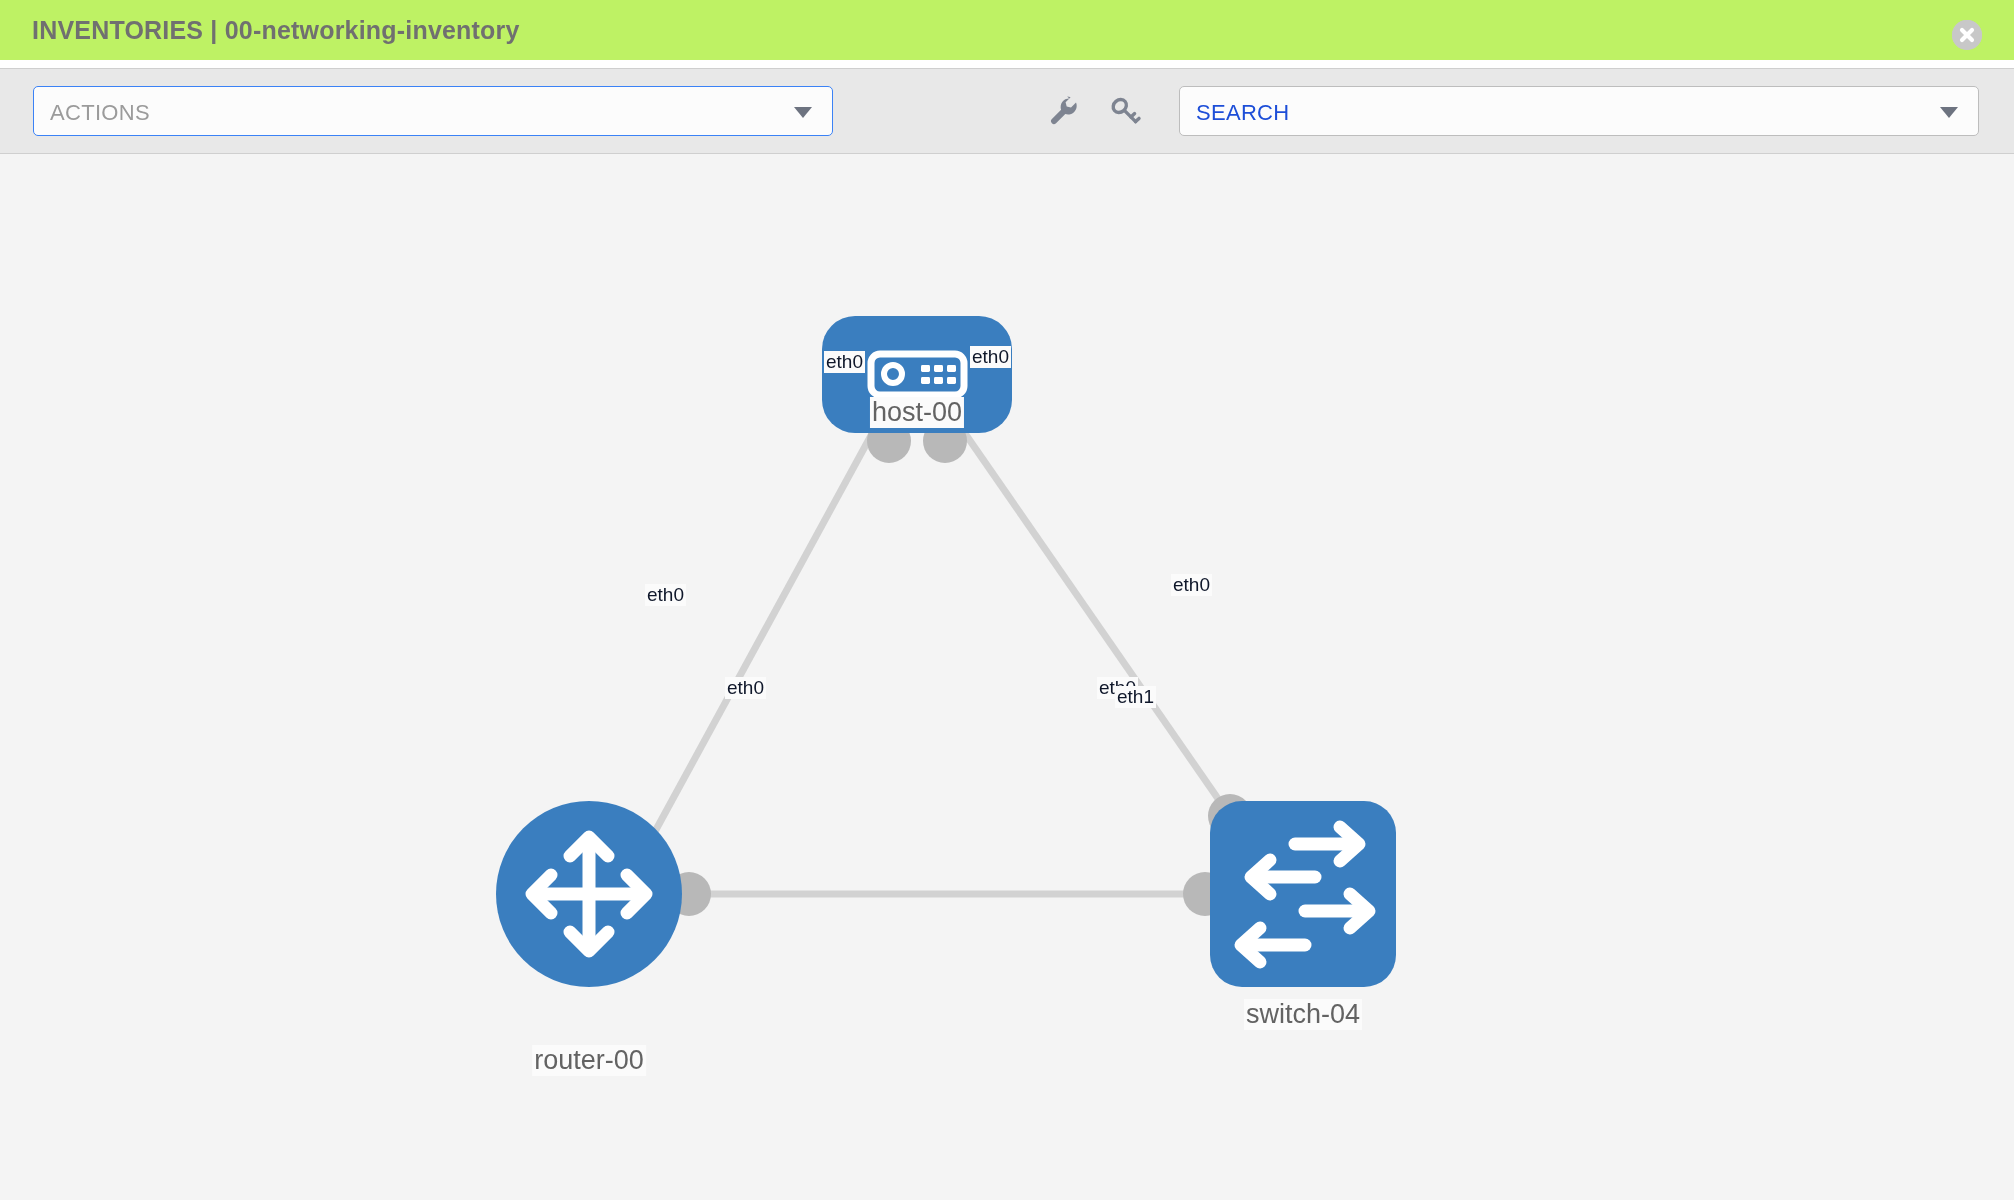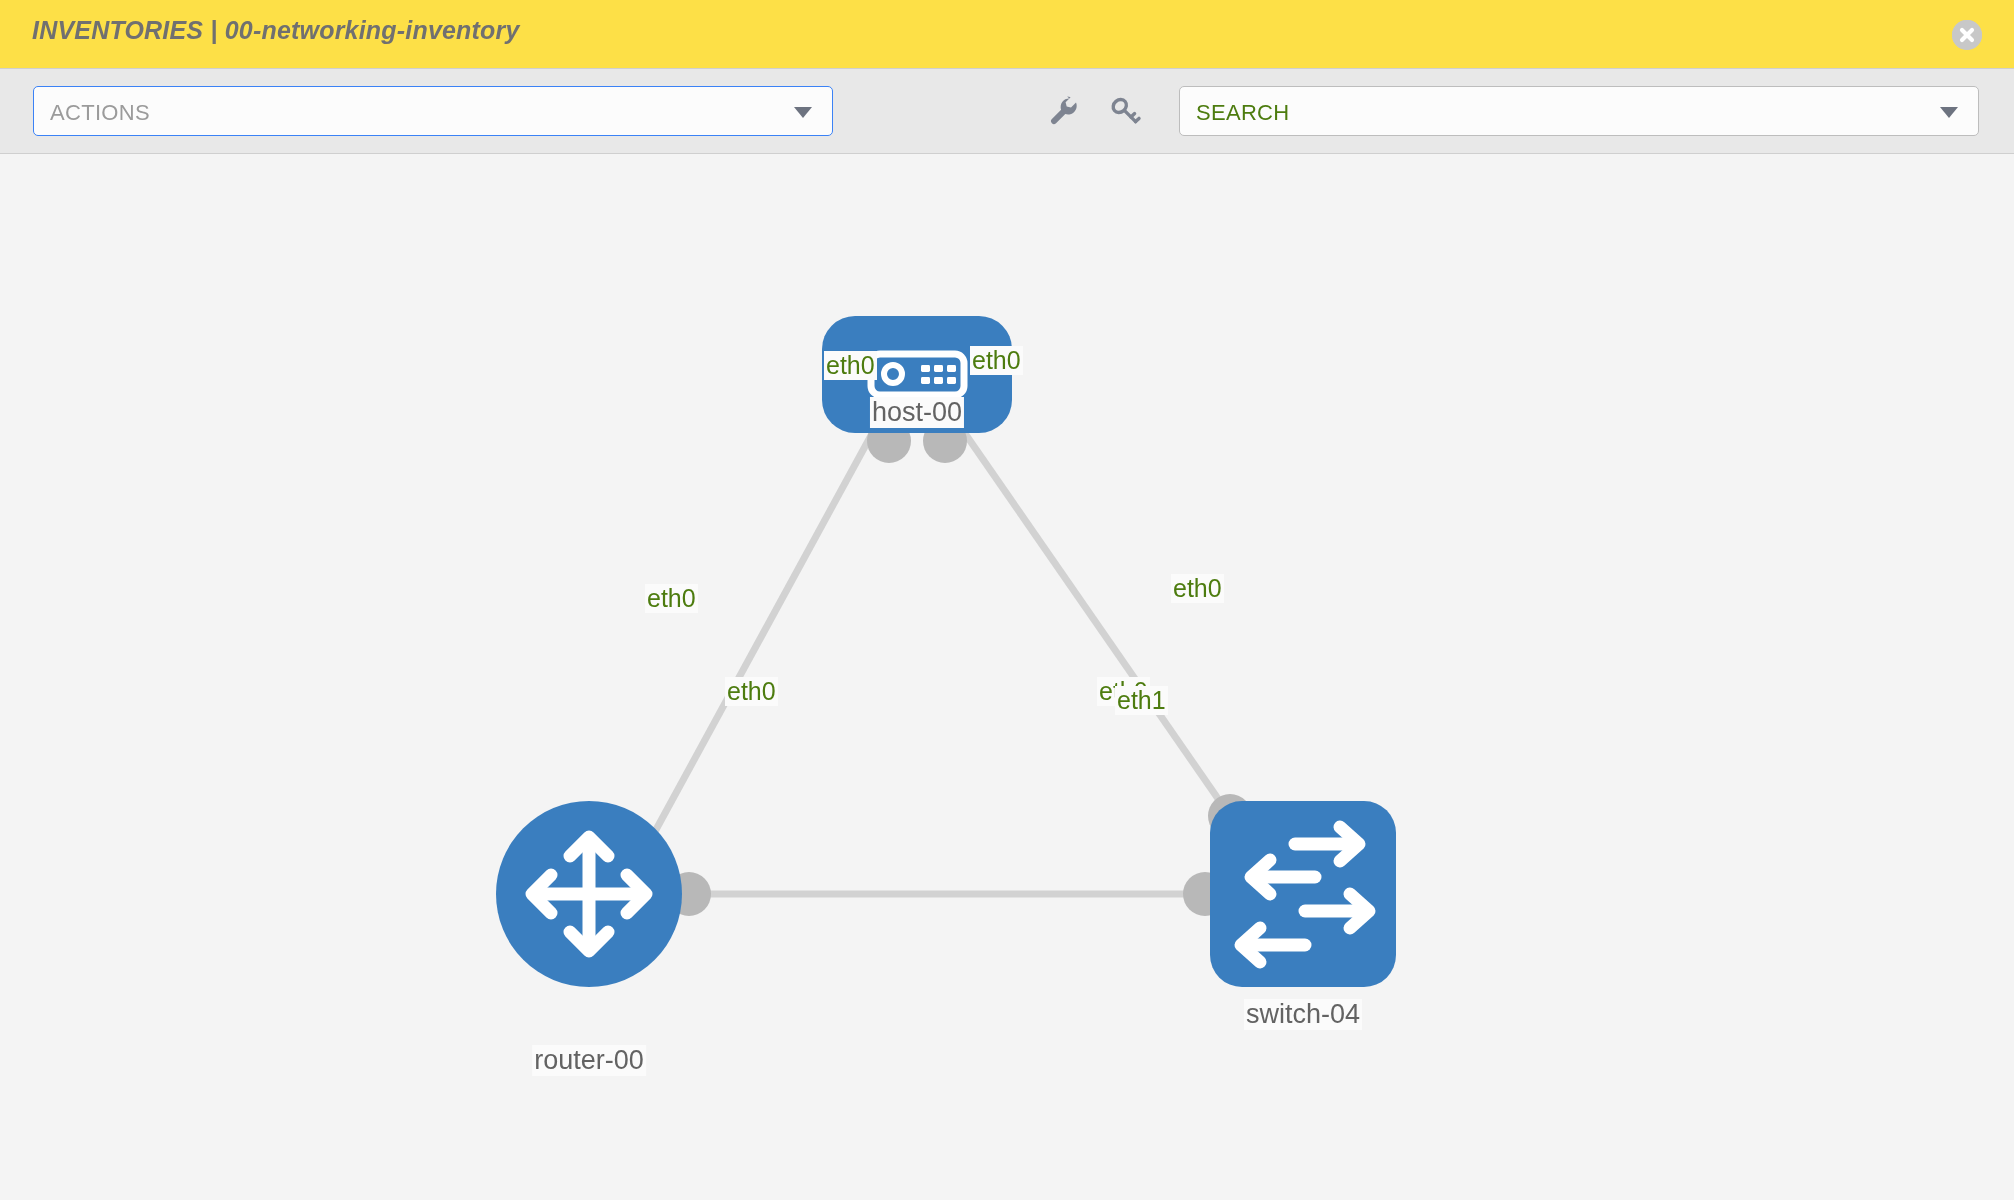--- a/index.html
+++ b/index.html
@@ -17,24 +17,23 @@
     width: 2014px;
     height: 1200px;
     background: #ffffff;
   }
 
   
   .header {
     position: absolute;
     left: 0; top: 0;
     width: 2014px;
-    height: 68px;
-    background: #fde047;
-    box-sizing: border-box;
-    font-style: italic;
+    height: 60px;
+    background: #bef264;
+    box-sizing: border-box;
   }
   .header-title {
     position: absolute;
     left: 32px;
     top: 16px;
     font-size: 25px;
     font-weight: bold;
     color: #707070;
     letter-spacing: 0.2px;
     white-space: nowrap;
@@ -115,21 +114,21 @@
     border: 1px solid #bdbdbd;
     border-radius: 5px;
     box-sizing: border-box;
     cursor: text;
   }
   .search-box .label {
     position: absolute;
     left: 16px;
     top: 13px;
     font-size: 22px;
-    color: #4d7c0f;
+    color: #1d4ed8;
     letter-spacing: 0.3px;
   }
 
   
   .canvas {
     position: absolute;
     left: 0; top: 154px;
     width: 2014px;
     height: 1046px;
     background: #f4f4f4;
@@ -147,22 +146,22 @@
     position: absolute;
     font-size: 27px;
     color: #636363;
     background: #fbfbfb;
     white-space: nowrap;
     transform: translateX(-50%);
     padding: 0 2px;
   }
   .edge-label {
     position: absolute;
-    font-size: 25px;
-    color: #4d7c0f;
+    font-size: 19px;
+    color: #0f172a;
     background: #fbfbfb;
     white-space: nowrap;
     padding: 0 2px;
   }
 </style>
 </head>
 <body>
 
 <div id="app">
 

